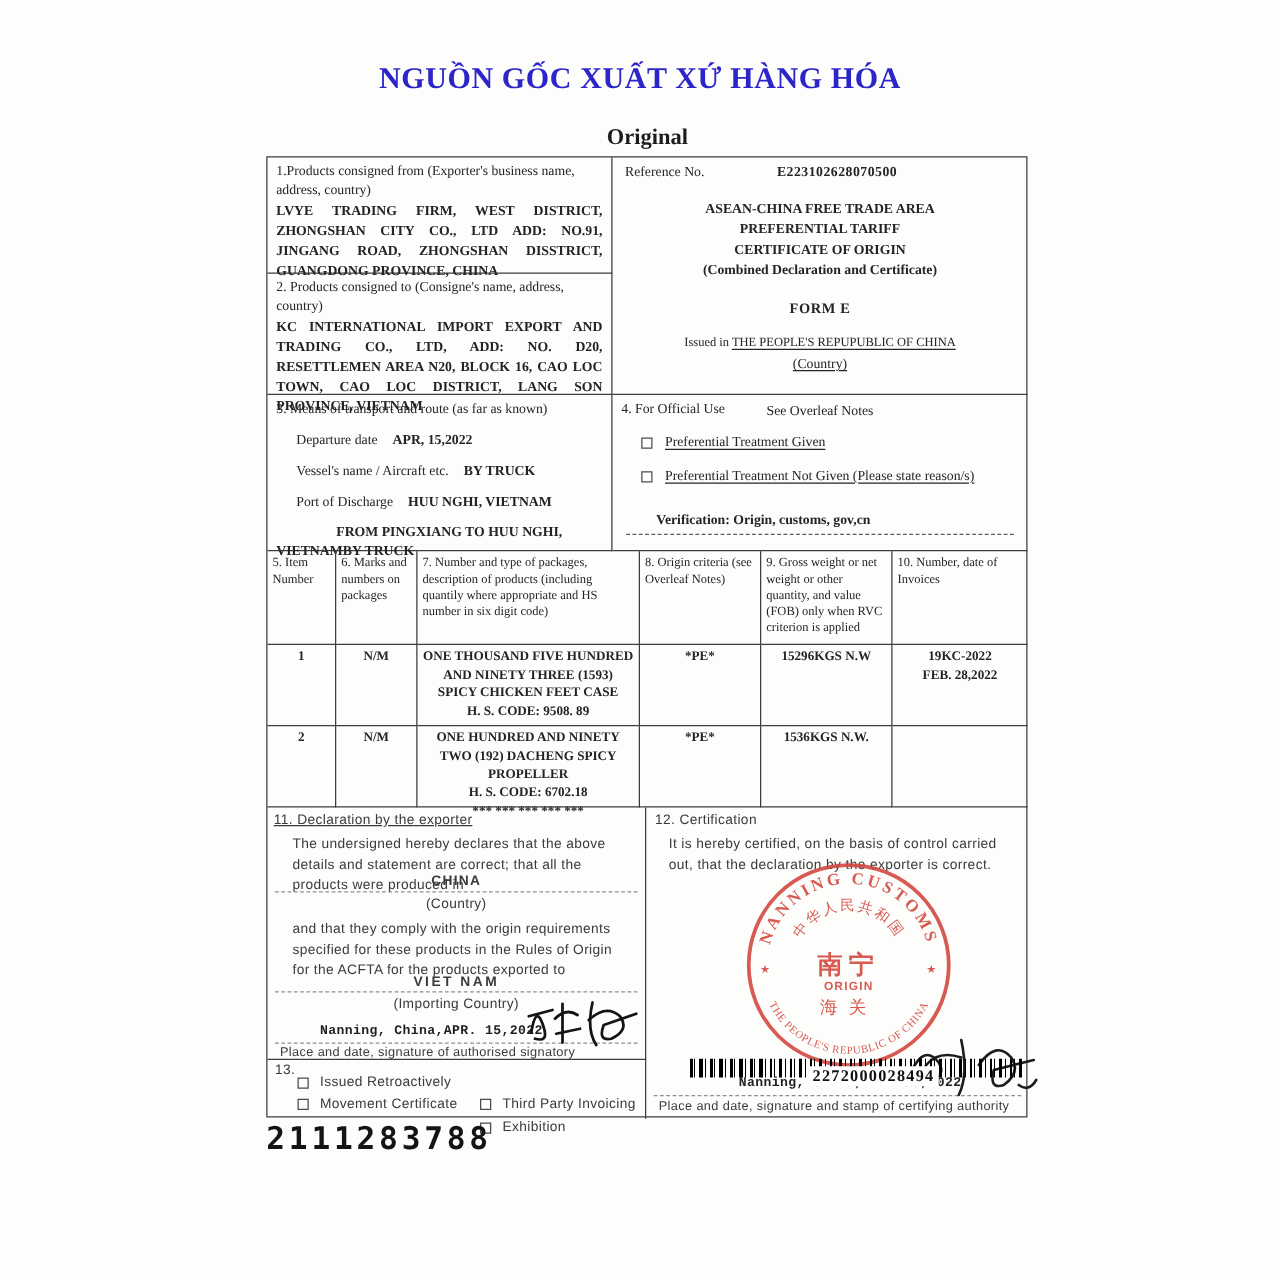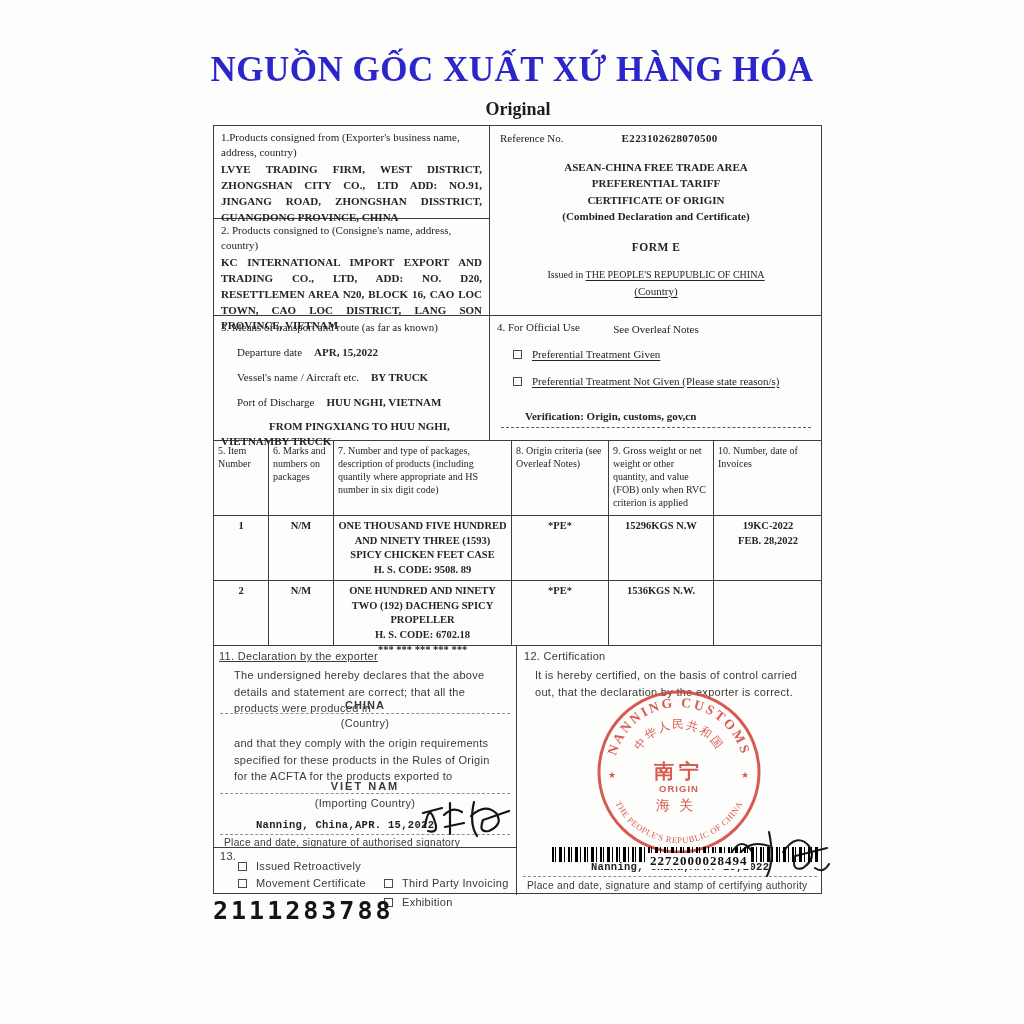--- a/index.html
+++ b/index.html
@@ -1,20 +1,20 @@
 <!DOCTYPE html>
 <html><head>
 <meta charset="utf-8">
 <style>
   * { margin:0; padding:0; box-sizing:border-box; }
   html,body { width:1024px; height:1024px; }
   body { position:relative; background:#fdfdfc; font-family:"Liberation Serif", serif; color:#242424; overflow:hidden; }
 
   .doc-title { position:absolute; left:0; top:50px; width:1024px; text-align:center;
-    font-size:35px; font-weight:700; color:#2c25c9; letter-spacing:0.5px; }
+    font-size:24px; font-weight:700; color:#2c25c9; letter-spacing:0.5px; }
   .doc-subtitle { position:absolute; left:0; top:99px; width:1024px; text-align:center;
     font-size:18px; font-weight:700; color:#1c1c1c;padding-left:12px; }
 
   .form { position:absolute; left:213px; top:125px; width:609px; height:769px;
     border:1.6px solid #3d3d3d; font-size:11px; }
   .cell { position:absolute; border-color:#3d3d3d; line-height:1.35; }
   .br { border-right:1.2px solid #3d3d3d; }
   .bb { border-bottom:1.2px solid #3d3d3d; }
   .bv { font-weight:700; }
   .ul { text-decoration:underline; text-underline-offset:2px; }

